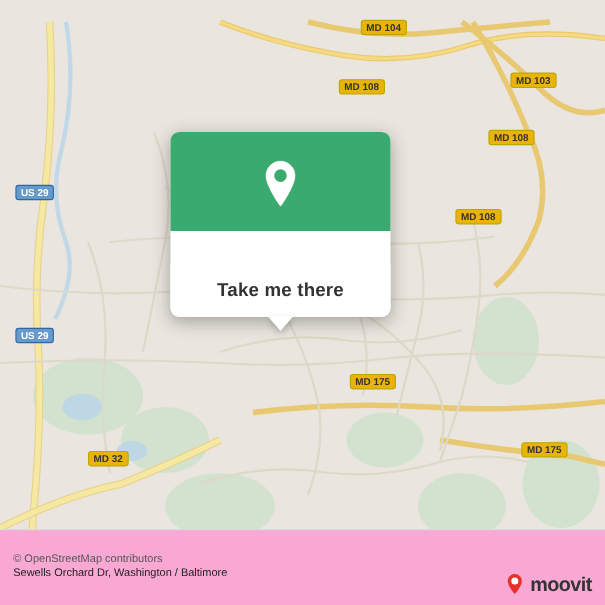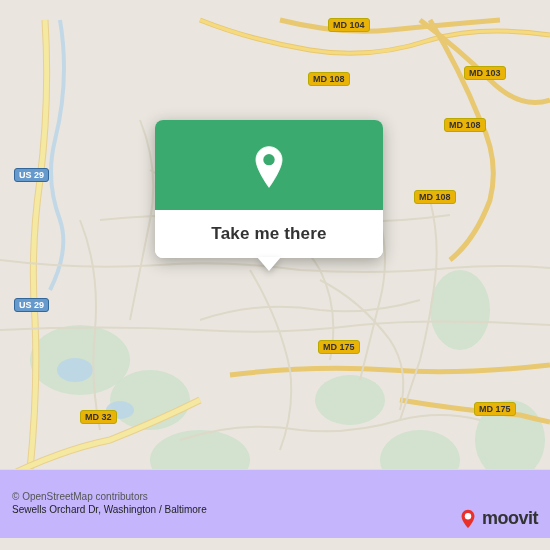--- a/index.html
+++ b/index.html
@@ -33,29 +33,30 @@
       top: 0; left: 0;
       width: 100%;
       height: 100%;
     }
 
     
     #popup-card {
       position: absolute;
       top: 120px;
       left: 155px;
-      width: 228px;
+      width: 200px;
       background: white;
       border-radius: 8px;
       box-shadow: 0 4px 16px rgba(0,0,0,0.3);
       display: flex;
       flex-direction: column;
       align-items: center;
       overflow: visible;
       z-index: 10;
+      gap: 30px;
     }
 
     #popup-top {
       background: #3aaa6e;
       width: 100%;
       border-radius: 8px 8px 0 0;
       padding: 18px 0 14px 0;
       display: flex;
       justify-content: center;
       align-items: center;
@@ -95,24 +96,24 @@
       transform: translateX(-50%);
       border-left: 12px solid transparent;
       border-right: 12px solid transparent;
       border-top: 14px solid white;
       filter: drop-shadow(0 3px 3px rgba(0,0,0,0.2));
     }
 
     
     #bottom-bar {
       position: absolute;
-      bottom: 12px;
+      bottom: 0;
       left: 0;
       width: 100%;
-      background: #c4b5fd;
+      background: #f9a8d4;
       border-top: 1px solid #ddd;
       padding: 6px 12px 8px 12px;
       z-index: 20;
       display: flex;
       justify-content: space-between;
       align-items: center;
       gap: 25px;
     }
 
     #bottom-left {
@@ -127,20 +128,21 @@
     }
 
     #location-label {
       font-size: 10px;
       color: #222;
       font-weight: 400;
     }
 
     #moovit-logo {
       display: flex;
+      align-items: center;
       gap: 3px;
       margin-top: 32px;
     }
 
     #moovit-icon {
       width: 22px;
       height: 22px;
     }
 
     #moovit-text {

